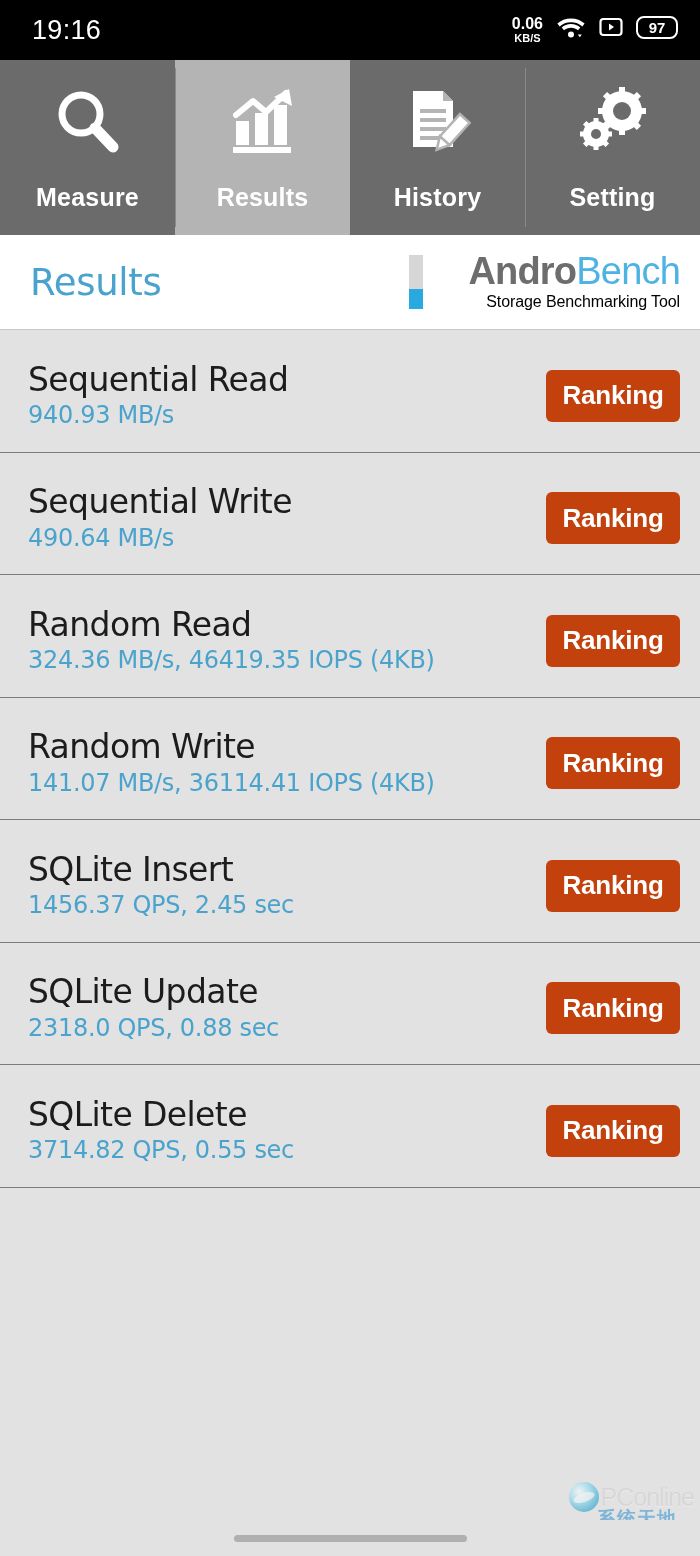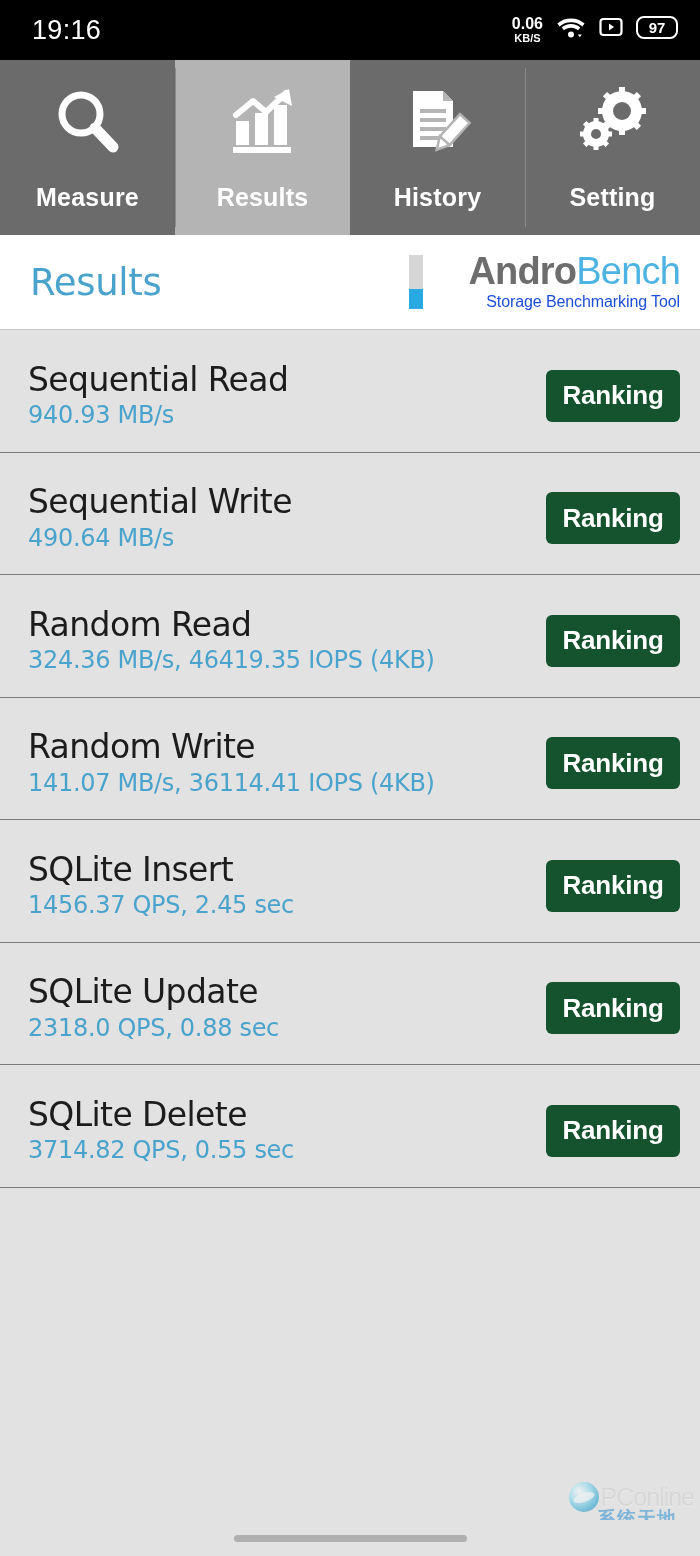--- a/index.html
+++ b/index.html
@@ -67,41 +67,41 @@
   .logo-bar{ width:14px; height:54px; background:#d6d6d6; position:relative; }
   .logo-bar::after{
     content:""; position:absolute; left:0; bottom:0; width:14px; height:20px;
     background:#29a9e1;
   }
   .logo-text{ display:flex; flex-direction:column; }
   .logo-word{ font-size:38px; font-weight:700; line-height:.95;
               font-family:"Liberation Sans", sans-serif; letter-spacing:-.8px; }
   .logo-word .a{ color:#6d6d6d;margin-left:36px; }
   .logo-word .b{ color:#4db3e3; font-weight:400; }
-  .logo-tag{ font-size:16px; color:#1d4ed8; text-align:right;
+  .logo-tag{ font-size:16px; color:#000000; text-align:right;
              font-family:"Liberation Sans", sans-serif; margin-top:3px;
              letter-spacing:-.1px; }
 
   
   .list{ background:#e2e2e2; }
   .row{
     height:122.5px; display:flex; align-items:center; justify-content:space-between;
     padding:10px 20px 0 28px; border-bottom:1px solid #7b7b7b; position:relative;
   }
   .row-texts{ display:flex; flex-direction:column; gap:6px; }
   .row-title{
     font-size:33px; color:#1c1c1c; font-weight:400; line-height:1.05;
     font-family:"DejaVu Sans", sans-serif; letter-spacing:-.6px;
   }
   .row-value{
     font-size:24px; color:#4aa3cc; font-weight:400; line-height:1.05;
     font-family:"DejaVu Sans", sans-serif; letter-spacing:-.3px;
   }
   .rank-btn{
-    background:#14532d; color:#fff; border:none; border-radius:6px;
+    background:#c2410c; color:#fff; border:none; border-radius:6px;
     font-size:26px; font-weight:700; font-family:"Liberation Sans", sans-serif;
     width:134px; height:52px; cursor:pointer; letter-spacing:-.2px;
   }
   .navbar{
     position:absolute; left:0; right:0; bottom:0; height:36px;
     background:#e2e2e2; display:flex; align-items:center; justify-content:center;
   }
   .nav-pill{ width:233px; height:7px; border-radius:4px; background:#b0b0b0; }
 
   

